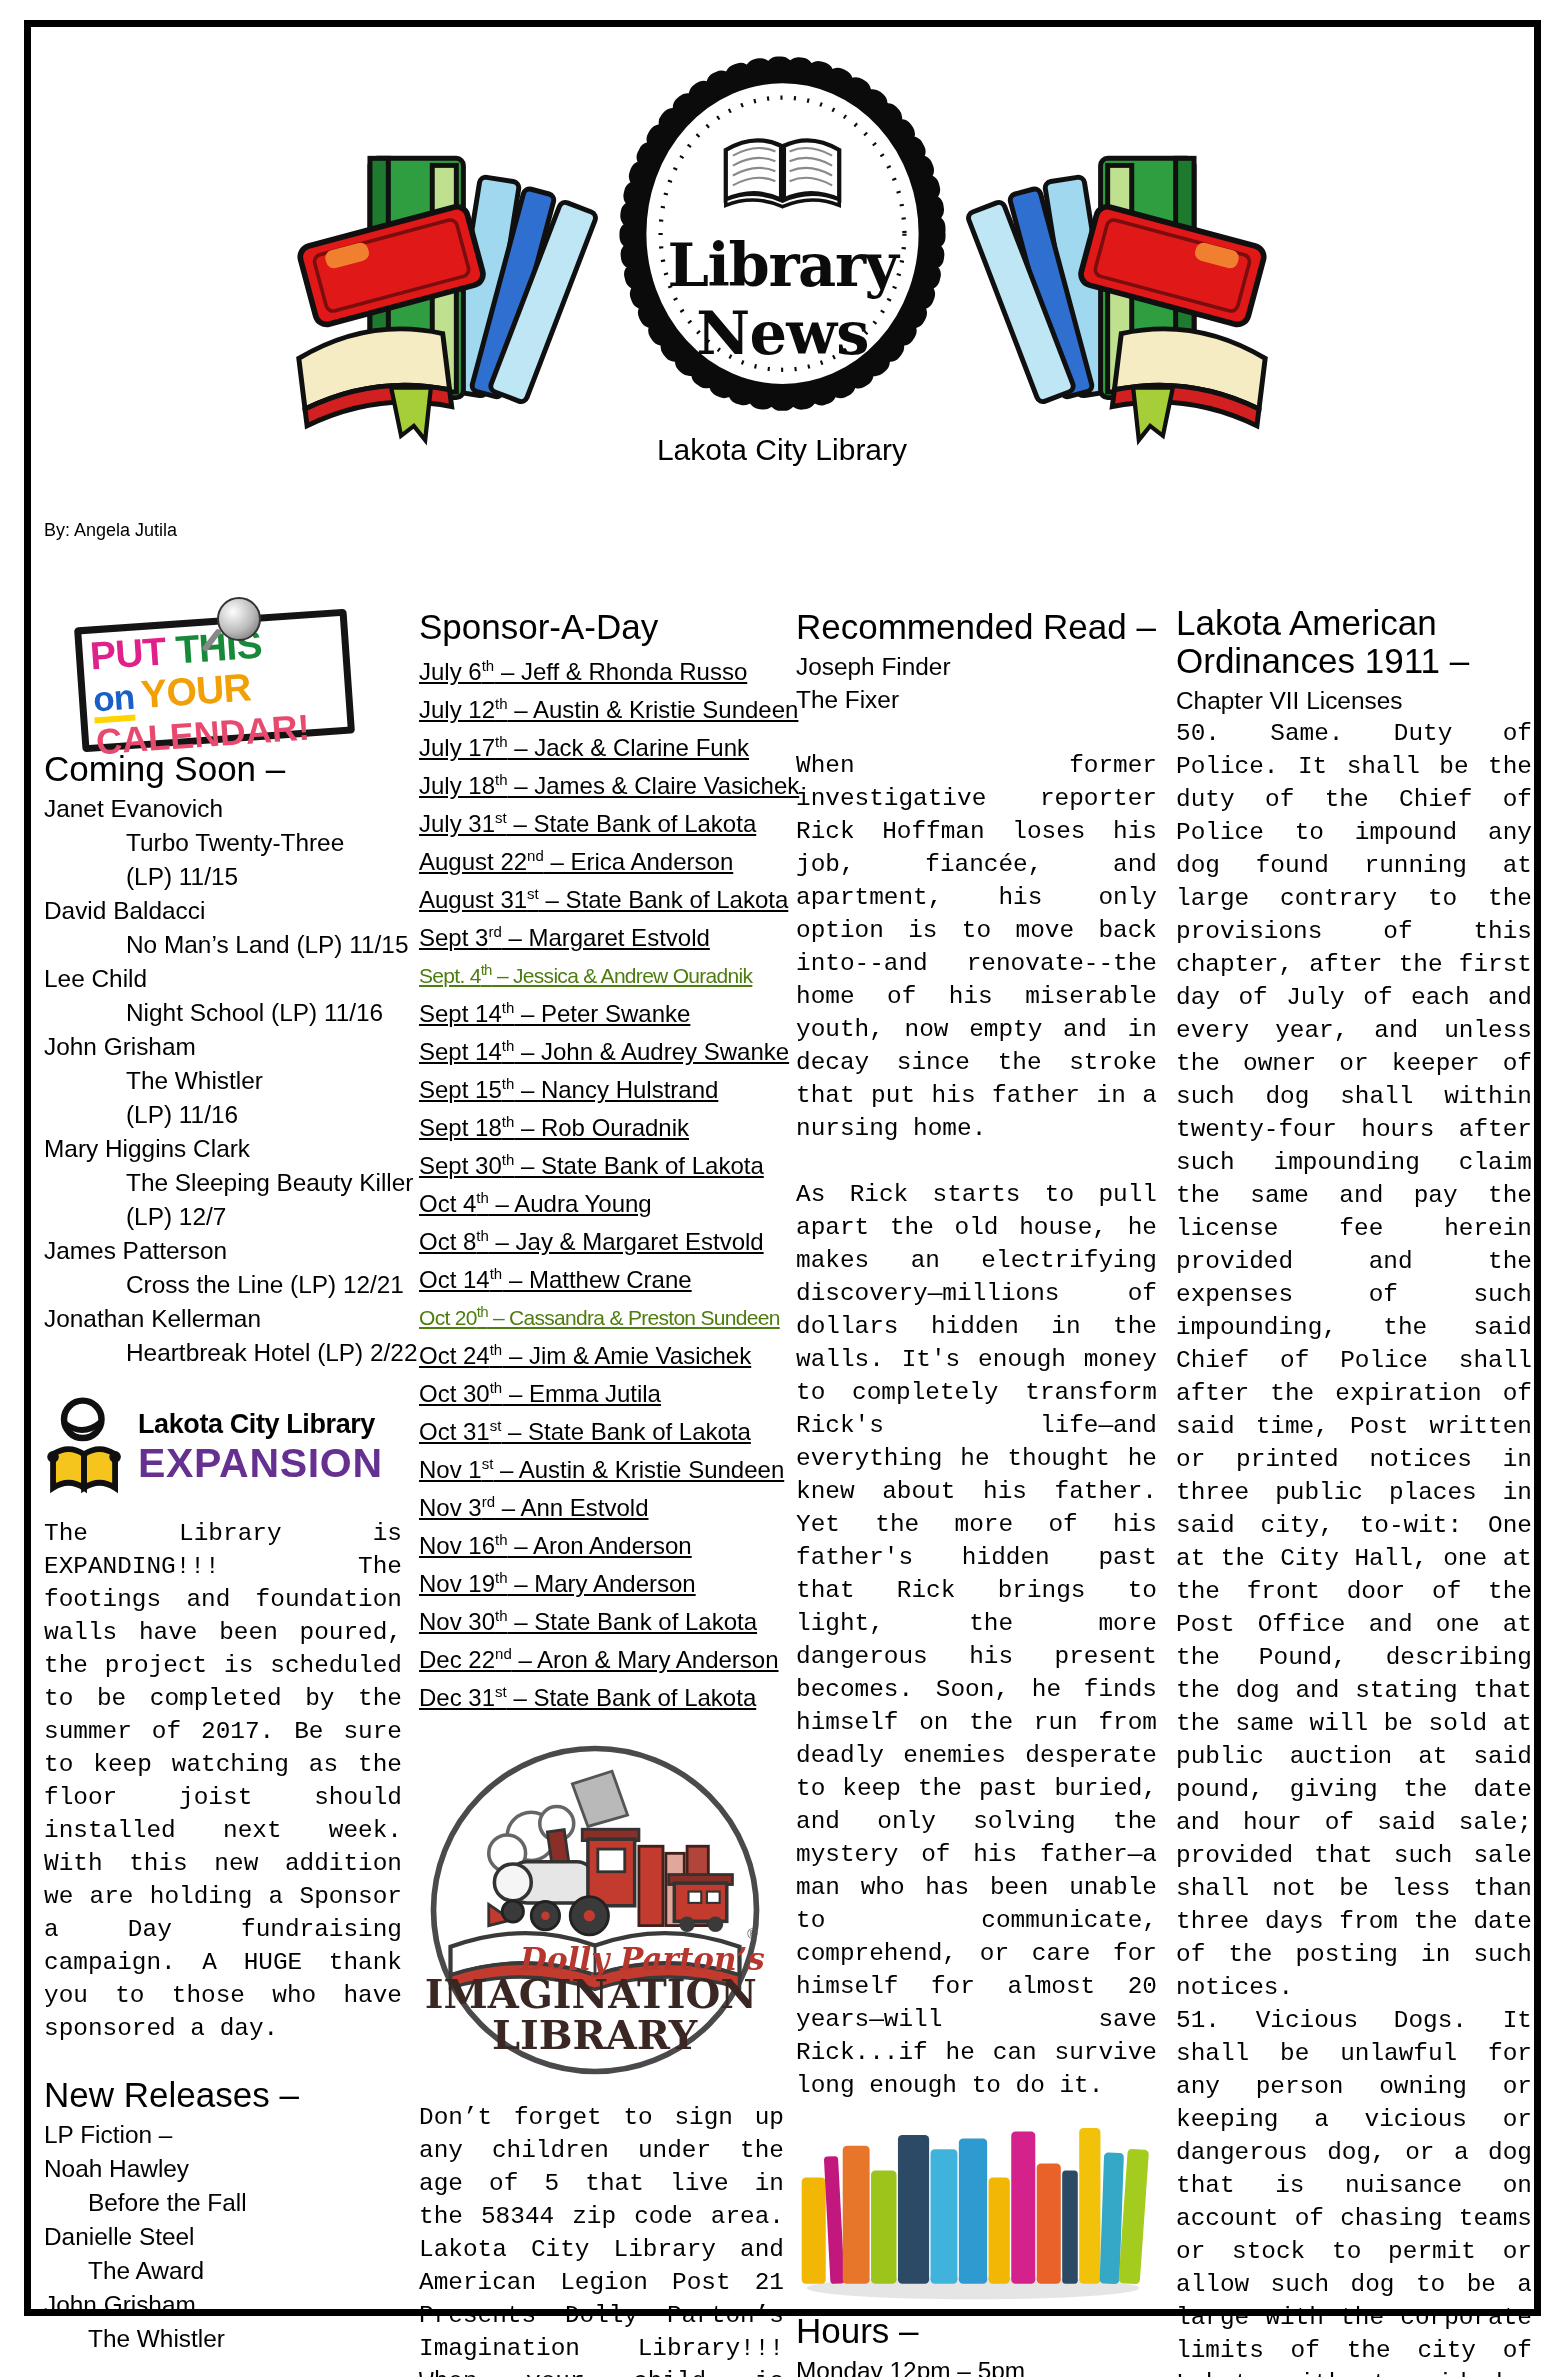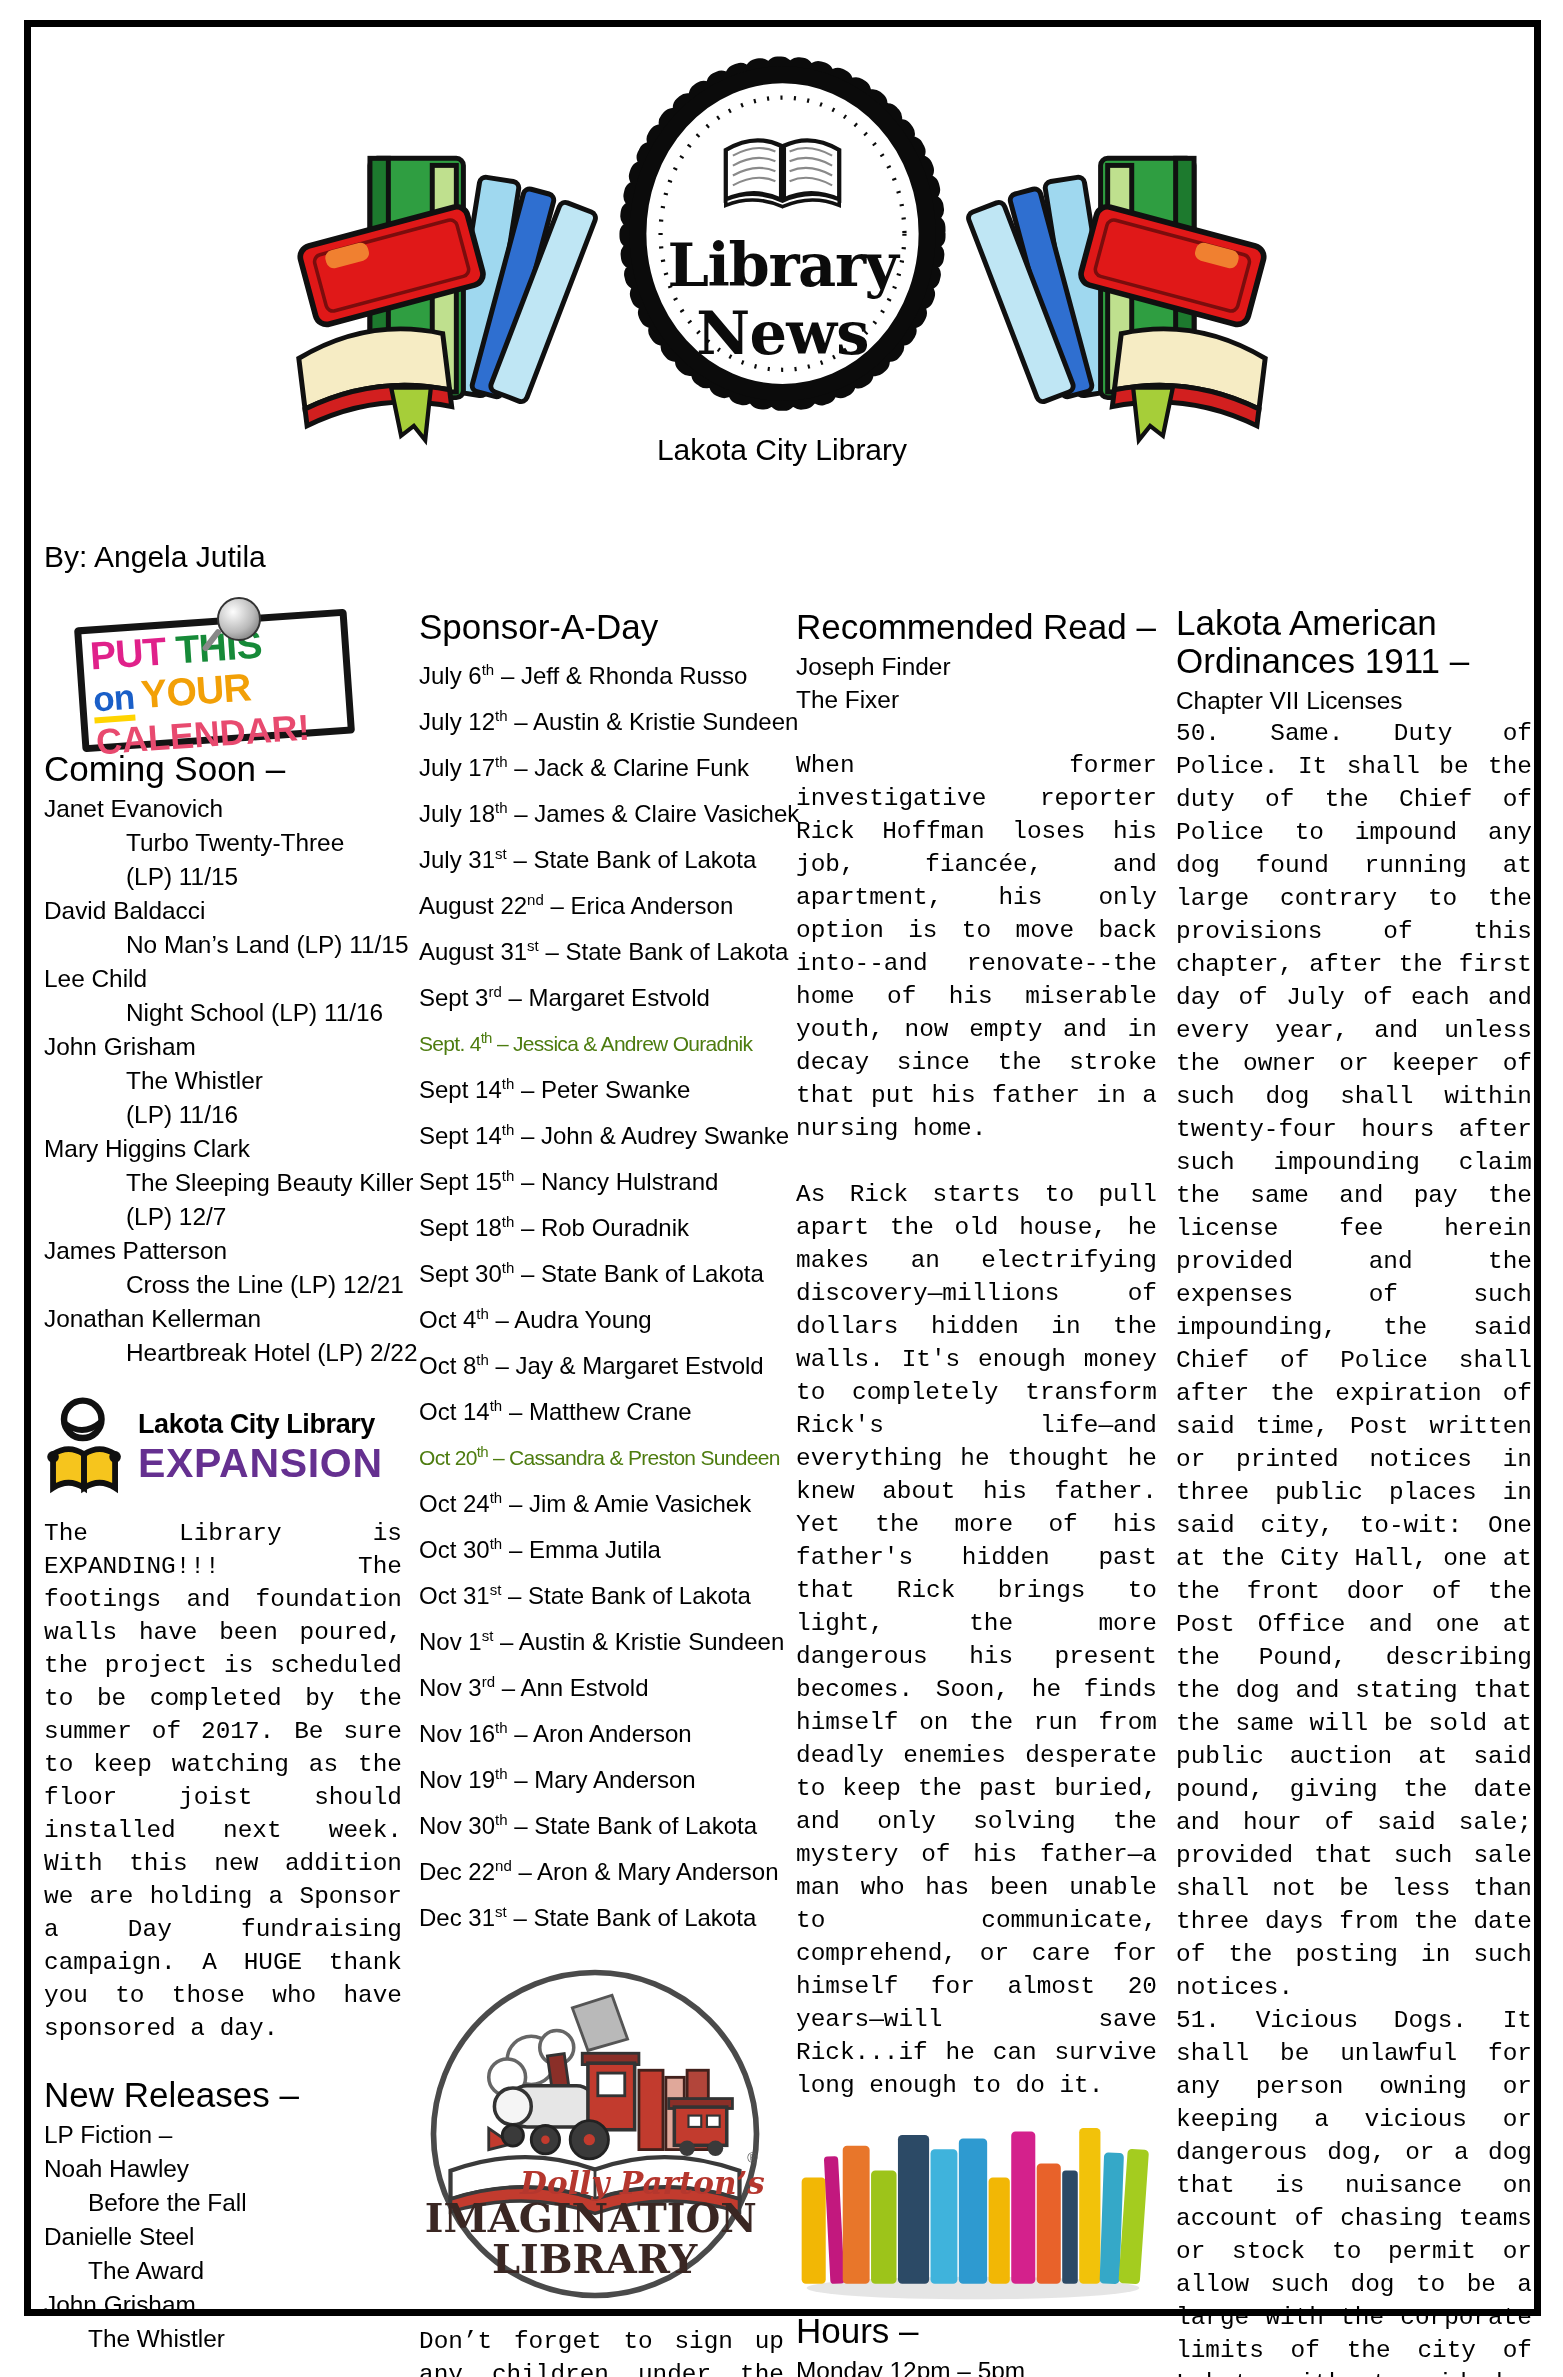--- a/index.html
+++ b/index.html
@@ -9,21 +9,21 @@
   
   .badge{position:absolute;left:618px;top:55px;width:329px;height:358px;}
   .badge svg{position:absolute;left:0;top:0;}
   .badge-text{position:absolute;top:176px;left:0;width:100%;text-align:center;font-family:"DejaVu Serif",serif;font-weight:700;color:#0b0b0b;}
   .badge-l1{font-size:59px;line-height:69px;letter-spacing:-1.4px;}
   .badge-l2{font-size:59px;line-height:68px;letter-spacing:-0.7px;text-align:center;}
   .books{position:absolute;top:144px;width:337px;height:309px;}
   .books-left{left:285px;}
   .books-right{left:942px;transform:scaleX(-1);}
   .site-title{position:absolute;top:433px;left:0;width:1564px;text-align:center;font-size:30px;}
-  .byline{position:absolute;top:540px;left:44px;font-size:30px;}
+  .byline{position:absolute;top:520px;left:44px;font-size:18px;}
 
   
   .col{position:absolute;font-size:24.4px;line-height:33px;}
   .col1{left:44px;top:598px;width:358px;}
   .col2{left:419px;top:608px;width:365px;}
   .col3{left:796px;top:608px;width:361px;}
   .col4{left:1176px;top:604px;width:356px;}
   .head{font-size:35px;font-weight:normal;line-height:38px;margin:0 0 4.2px 0;}
   .just{text-align:justify;font-family:Liberation Mono, monospace;}
   p{margin:0;}
@@ -44,21 +44,21 @@
   .pin{position:absolute;left:139px;top:-1.4px;width:40px;height:40px;border-radius:50%;background:radial-gradient(circle at 35% 32%,#fdfdfd,#b9b9b9 55%,#5f5f5f);border:2.1px solid #333;}
   .pin::after{content:"";position:absolute;left:-10px;top:28px;width:5.7px;height:25.5px;background:#888;transform:rotate(38deg);border-radius:2.8px;}
 
   
   .exp{display:flex;align-items:center;margin:12.7px 0 7px 0;height:127px;}
   .exp-text{margin-left:10px;}
   .exp-title{font-size:27px;font-weight:bold;letter-spacing:-0.4px;}
   .exp-sub{font-size:41px;font-weight:900;color:#653090;letter-spacing:0.7px;line-height:44px;}
 
   
-  .sp{font-size:24px;line-height:40px;white-space:nowrap;}
+  .sp{font-size:24px;line-height:32px;white-space:nowrap;text-decoration:underline;}
   .sp sup{font-size:15px;}
   .sp.sm{font-size:21px;letter-spacing:-0.7px;color:#4d7c0f;}
 
   
   .im{position:relative;width:340px;height:340px;margin:25.5px 0 21px 5.7px;}
   .im svg{position:absolute;left:0;top:0;}
   .im-script{position:absolute;top:203px;left:0;width:100%;text-align:right;font-family:"DejaVu Serif",serif;font-style:italic;font-weight:bold;font-size:31px;color:#b5372e;}
   .im-l1{position:absolute;top:237px;left:0;width:100%;font-family:"DejaVu Serif",serif;font-weight:bold;font-size:40px;color:#3a2723;letter-spacing:0px;}
   .im-l2{position:absolute;top:278px;left:0;width:100%;text-align:center;font-family:"DejaVu Serif",serif;font-weight:bold;font-size:40px;color:#3a2723;}
   .im-reg{position:absolute;top:178px;right:7px;font-size:14px;color:#555;}

